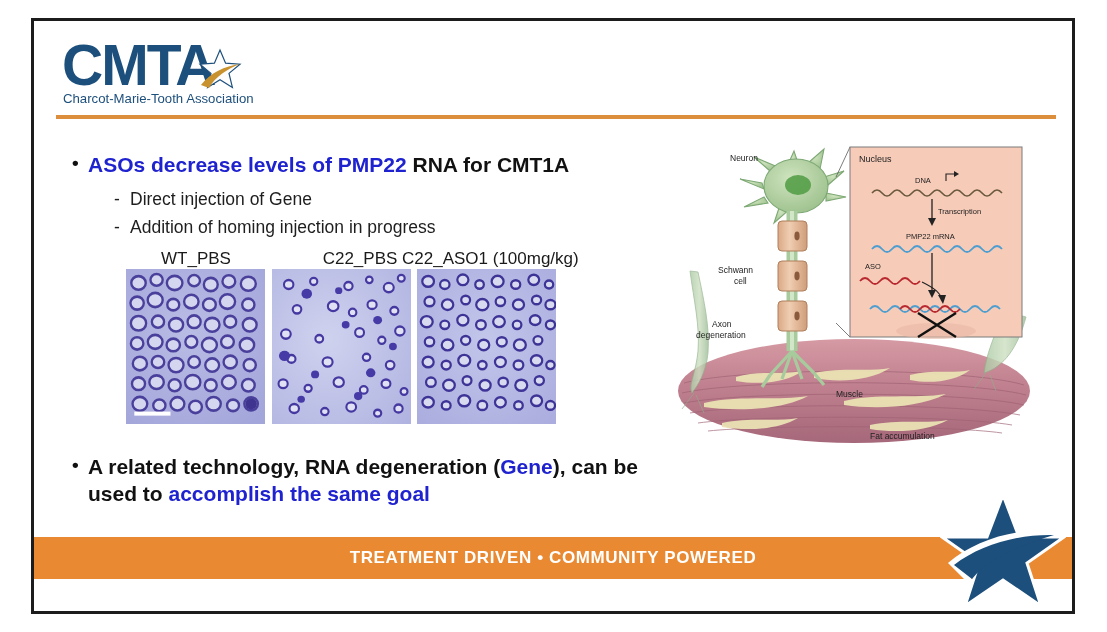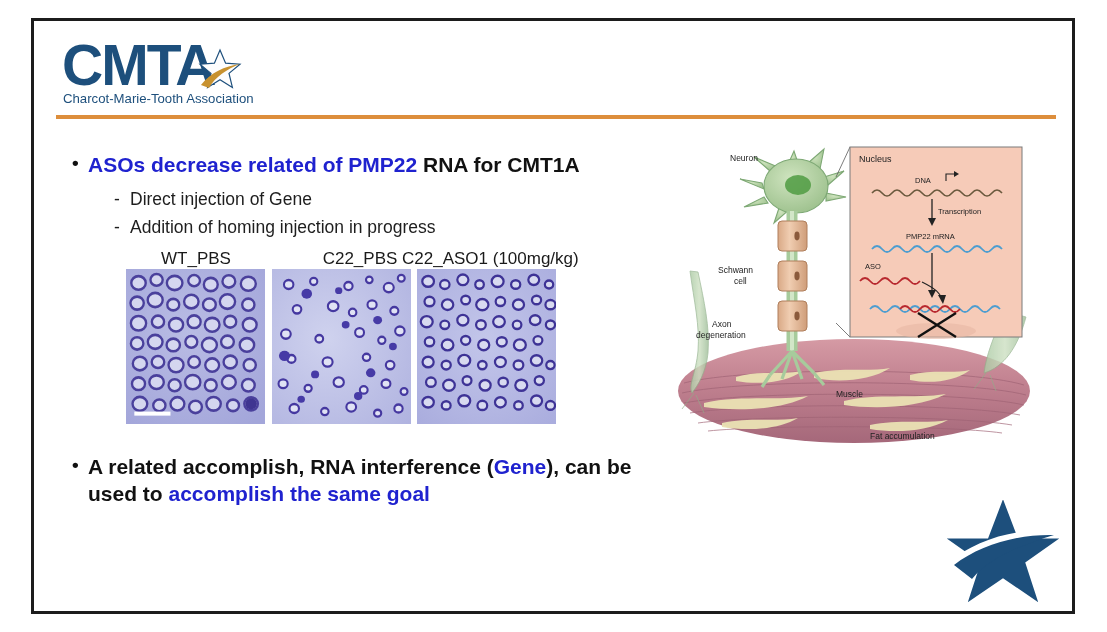--- a/index.html
+++ b/index.html
@@ -174,21 +174,21 @@
         </g>
         <text x="3" y="70" font-size="13.2" fill="#1d4f7c" font-family="Liberation Sans, sans-serif">Charcot-Marie-Tooth Association</text>
       </svg>
     </div>
 
     <div class="header-rule"></div>
 
     <div class="bullet-main" id="bullet-1">
       <span class="bullet-dot">•</span>
       <span class="bullet-text">
-        <span class="blue">ASOs decrease  related of PMP22</span><span> RNA for CMT1A</span>
+        <span class="blue">ASOs decrease  levels of PMP22</span><span> RNA for CMT1A</span>
       </span>
     </div>
 
     <div class="sub-bullet" id="sub-1">
       <span class="sub-dash">-</span>
       <span>Direct injection of Gene</span>
     </div>
     <div class="sub-bullet" id="sub-2">
       <span class="sub-dash">-</span>
       <span>Addition of homing injection in progress</span>
@@ -385,21 +385,21 @@
               <ellipse cx="73" cy="88" rx="3.1" ry="2.7"></ellipse>
             <ellipse cx="86" cy="85" rx="4" ry="3.4"></ellipse>
               <ellipse cx="96" cy="88" rx="3.3" ry="2.8"></ellipse>
           </g>
         </svg>
       </div>
     </div>
 
     <div class="bullet-main" id="bullet-2">
       <span class="bullet-dot">•</span>
-      <span class="bullet-text"><span>A related accomplish, RNA interference (</span><span class="blue">Gene</span><span>), can be used to </span><span class="blue">accomplish the same goal</span></span>
+      <span class="bullet-text"><span>A related technology, RNA degeneration (</span><span class="blue">Gene</span><span>), can be used to </span><span class="blue">accomplish the same goal</span></span>
     </div>
 
     <div class="diagram">
       <svg viewBox="0 0 360 320" width="360" height="320">
         <defs>
           <linearGradient id="muscleG" x1="0" y1="0" x2="0" y2="1">
             <stop offset="0%" stop-color="#d59aa4"></stop>
             <stop offset="45%" stop-color="#c0808f"></stop>
             <stop offset="100%" stop-color="#a5687a"></stop>
           </linearGradient>
@@ -524,20 +524,23 @@
           <text x="44" y="132">Schwann</text>
           <text x="60" y="143">cell</text>
           <text x="38" y="186">Axon</text>
           <text x="22" y="197">degeneration</text>
           <text x="162" y="256">Muscle</text>
           <text x="196" y="298">Fat accumulation</text>
         </g>
       </svg>
     </div>
 
+    <div class="footer-band">
+      <div class="footer-text">TREATMENT DRIVEN  •  COMMUNITY POWERED</div>
+    </div>
 
     <div class="corner-star">
       <svg viewBox="0 0 126 118" width="126" height="118">
         <polygon points="63,4 79,46 124,46 87,72 101,115 63,89 25,115 39,72 2,46 47,46" fill="#1d4f7c" stroke="#ffffff" stroke-width="3"></polygon>
         <path d="M8,72 C36,48 78,36 120,40 C84,50 48,64 28,92 Z" fill="#ffffff"></path>
         <path d="M14,74 C40,54 78,43 114,44 C82,54 50,66 32,88 Z" fill="#1d4f7c"></path>
       </svg>
     </div>
 
   </div>

